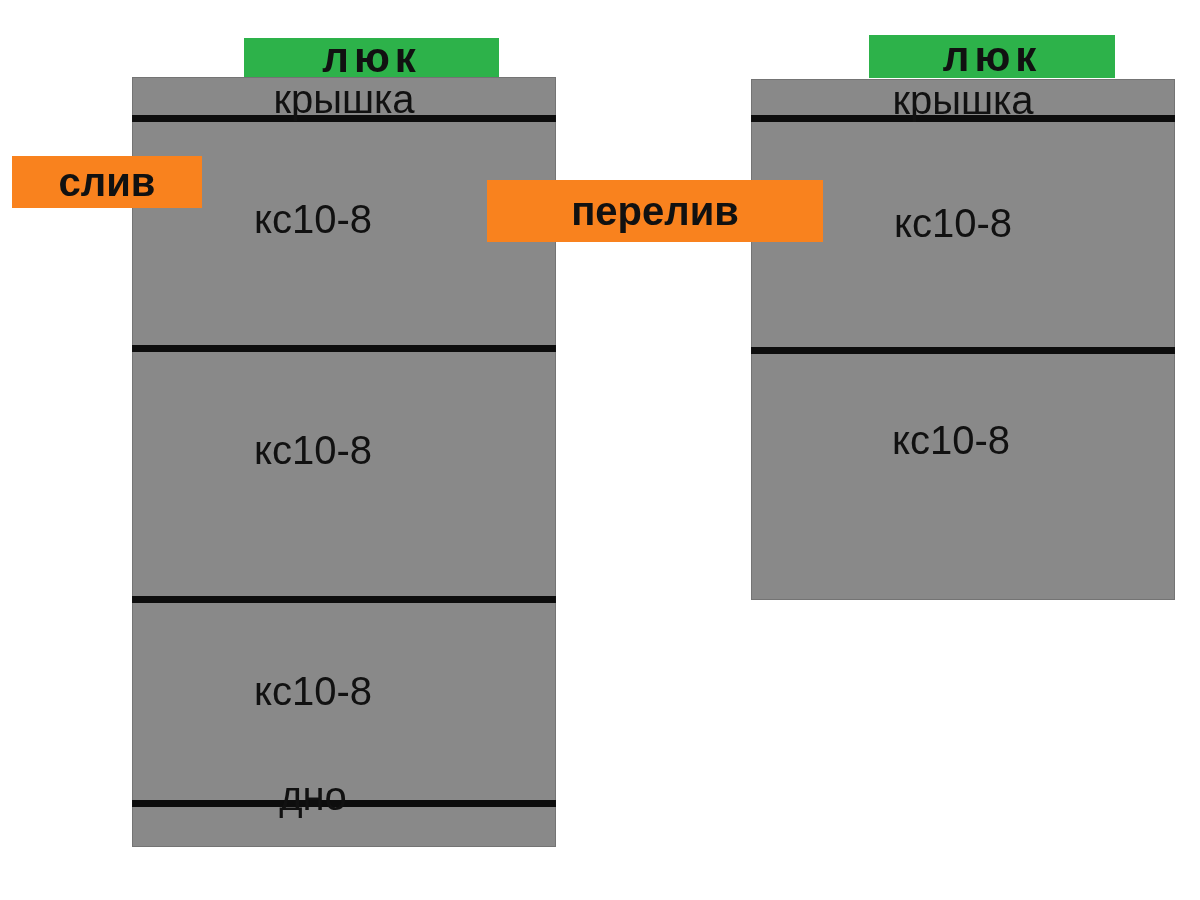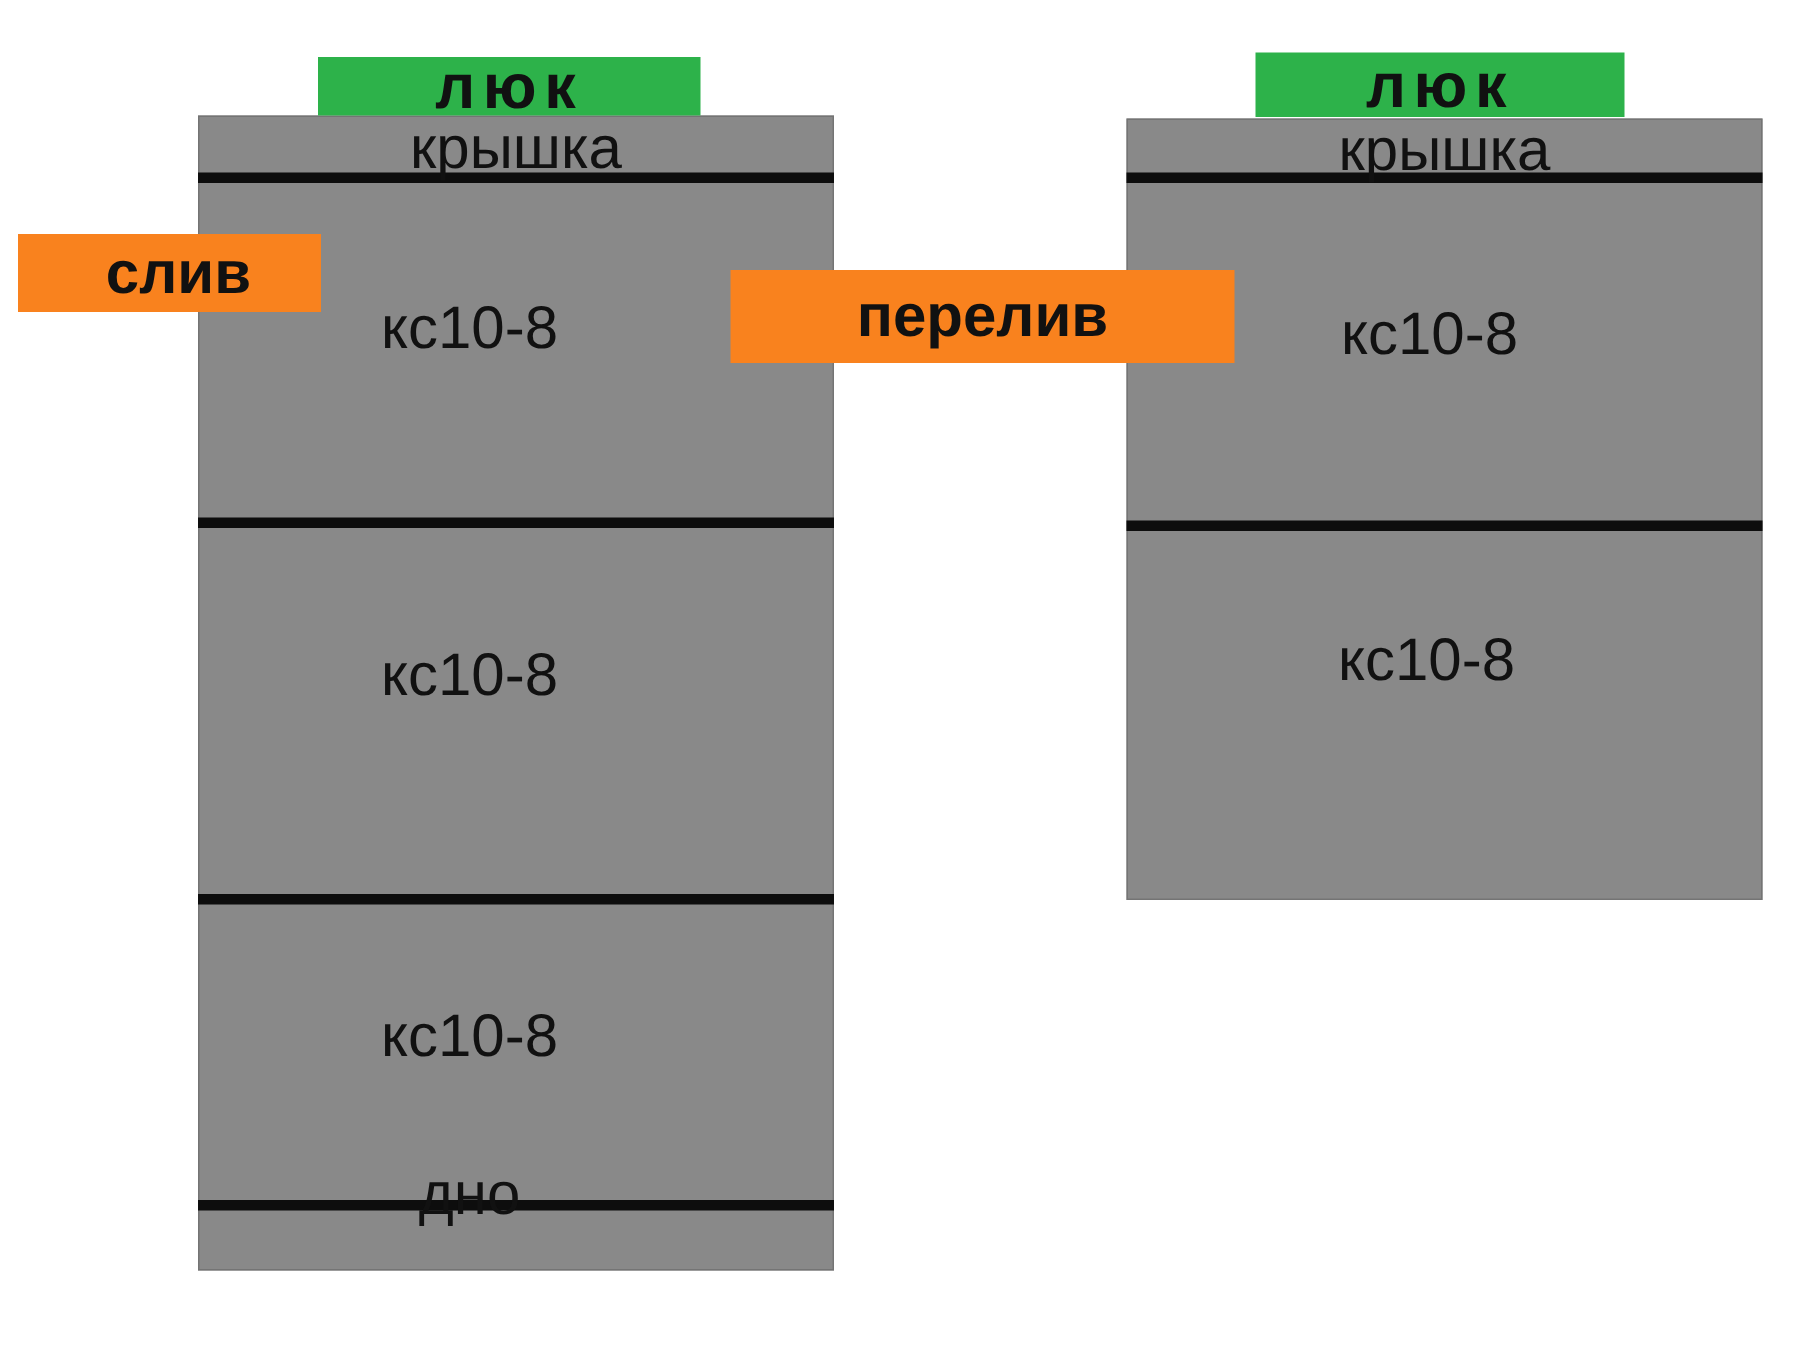--- a/index.html
+++ b/index.html
@@ -46,20 +46,21 @@
     position: absolute;
     background: var(--hatch-green, #2db24a);
     display: flex;
     align-items: center;
     justify-content: center;
     color: var(--label-text, #111111);
     font-weight: bold;
     font-size: 42px;
     letter-spacing: 5px;
     line-height: 1;
+    margin-left: 32px;
   }
   .pipe-badge {
     position: absolute;
     background: var(--pipe-orange, #f9821e);
     display: flex;
     align-items: center;
     justify-content: center;
     color: var(--label-text, #111111);
     font-weight: bold;
     font-size: 40px;
@@ -94,20 +95,20 @@
     <span class="seg-label" style="left:199px; top:360px;">кс10-8</span>
   </div>
 
   <div class="hatch-badge" style="left:212px; top:38px; width:255px; height:39px;">
     <span>люк</span>
   </div>
   <div class="hatch-badge" style="left:837px; top:35px; width:246px; height:43px;">
     <span>люк</span>
   </div>
 
-  <div class="pipe-badge" style="left:12px; top:156px; width:190px; height:52px;padding-left:12px;">
+  <div class="pipe-badge" style="left:12px; top:156px; width:190px; height:52px;">
     <span>слив</span>
   </div>
   <div class="pipe-badge" style="left:487px; top:180px; width:336px; height:62px;">
     <span>перелив</span>
   </div>
 
 </div>
 
 </body></html>

